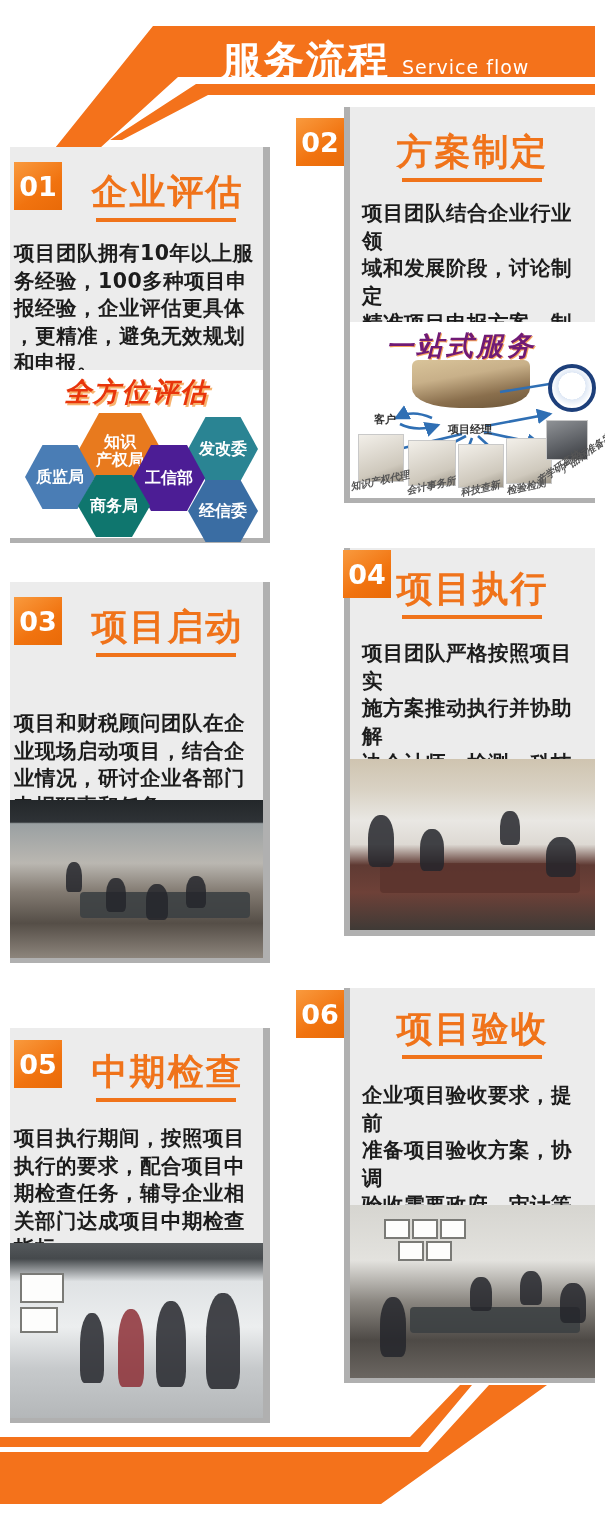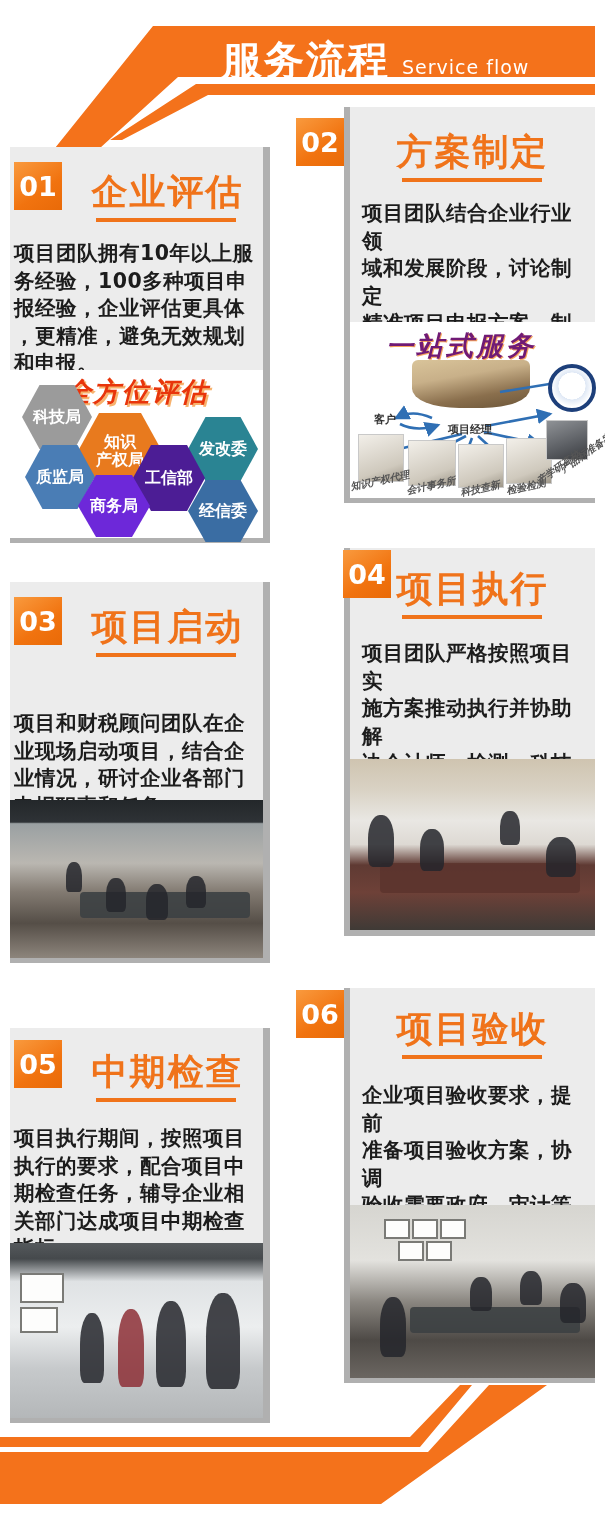--- a/index.html
+++ b/index.html
@@ -30,21 +30,21 @@
              line-height:27.5px;white-space:pre-line;letter-spacing:0.5px;}
   .panel{position:absolute;background:#fff;}
   .eval-title{position:absolute;left:0;right:0;text-align:center;color:#e8350b;font-size:27px;
               font-weight:bold;font-style:italic;letter-spacing:2px;text-shadow:2px 2px 0 #f7b26d;}
   .onestop-title{position:absolute;left:0;right:0;top:6px;text-align:left;color:#701a75;font-size:27px;
               font-weight:bold;font-style:italic;letter-spacing:3px;text-shadow:1px 1px 0 #f7a55c;margin-left:36px;}
   .hex{position:absolute;clip-path:polygon(25% 0,75% 0,100% 50%,75% 100%,25% 100%,0 50%);
        display:flex;align-items:center;justify-content:center;color:#fff;font-weight:bold;
        font-size:16px;line-height:18px;text-align:center;white-space:pre-line;}
   .hex-1{background:#9b9b9b;} .hex-2{background:#e87a1e;} .hex-3{background:#2a8493;}
-  .hex-4{background:#4a7db5;} .hex-5{background:#4c1d95;} .hex-6{background:#6d28d9;text-align:center;}
+  .hex-4{background:#4a7db5;} .hex-5{background:#4c1d95;} .hex-6{background:#0f766e;text-align:center;}
   .hex-7{background:#3a6da3;}
   .photo{position:absolute;overflow:hidden;}
   .photo-03{background:linear-gradient(180deg,#23272a 0%,#2e3236 14%,#9aa0a2 15%,#bab7b1 40%,#837b72 58%,#554e47 78%,#8d857c 100%);}
   .photo-04{background:linear-gradient(180deg,#cfc4b0 0%,#d9d2c4 18%,#e9e7e3 36%,#ddd9d3 50%,#5f3a33 62%,#6e4138 78%,#3f3a36 100%);}
   .photo-05{background:linear-gradient(180deg,#55595c 0%,#45494c 9%,#dfe2e4 22%,#eceeef 48%,#c6c9cb 72%,#b4b7b9 100%);}
   .photo-06{background:linear-gradient(180deg,#d6d5d0 0%,#e3e2de 32%,#8a8680 56%,#4e4a46 78%,#6b6661 100%);}
   .fig{position:absolute;background:#24262b;border-radius:45% 45% 18% 18%;opacity:.85;}
   .tbl{position:absolute;background:#3c4043;border-radius:4px;opacity:.9;}
   .tbl-red{background:#5c342e;}
   .frame{position:absolute;background:#fdfdfc;border:2px solid #7a7a76;}
@@ -79,21 +79,20 @@
     <div class="card-title" style="left:75px;top:168px;">企业评估</div>
     <div class="t-underline" style="left:96px;top:218px;"></div>
     <div class="card-text" style="left:14px;top:240px;width:244px;">项目团队拥有10年以上服
 务经验，100多种项目申
 报经验，企业评估更具体
 ，更精准，避免无效规划
 和申报。</div>
 
     <div class="panel" style="left:10px;top:370px;width:253px;height:168px;">
       <div class="eval-title" style="top:4px;">全方位评估</div>
-      <div class="hex hex-1" style="left:12px;top:15px;width:70px;height:64px;">科技局</div>
       <div class="hex hex-2" style="left:68px;top:43px;width:84px;height:76px;">知识
 产权局</div>
       <div class="hex hex-3" style="left:178px;top:47px;width:70px;height:64px;">发改委</div>
       <div class="hex hex-4" style="left:15px;top:75px;width:70px;height:64px;">质监局</div>
       <div class="hex hex-5" style="left:123px;top:75px;width:72px;height:66px;">工信部</div>
       <div class="hex hex-6" style="left:68px;top:105px;width:72px;height:62px;">商务局</div>
       <div class="hex hex-7" style="left:178px;top:110px;width:70px;height:62px;">经信委</div>
     </div>
   </div>
 

